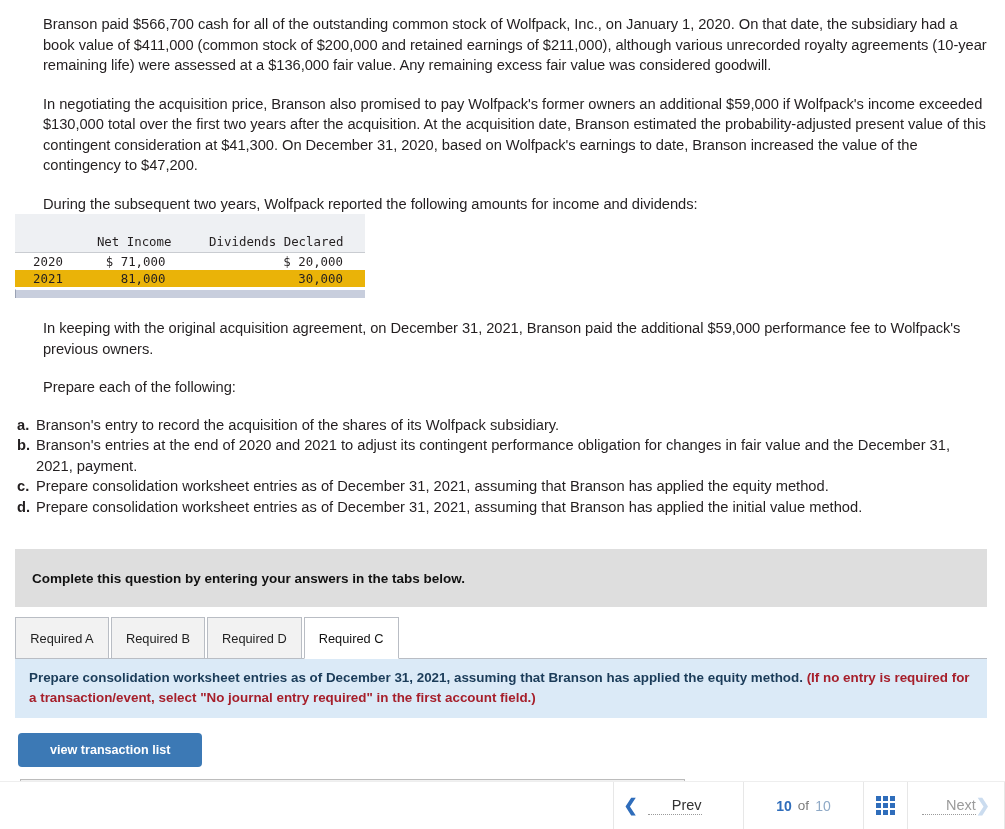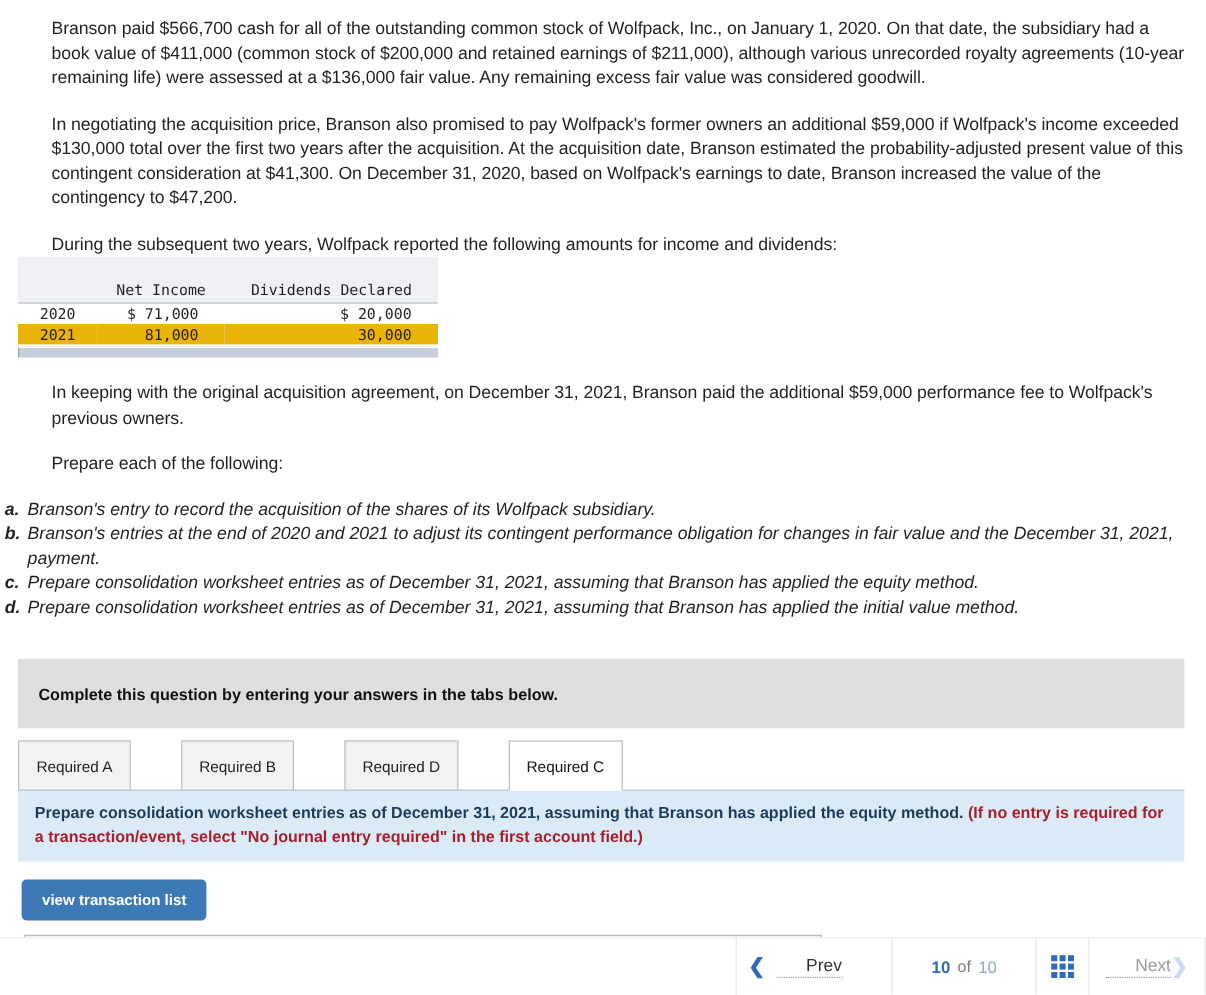--- a/index.html
+++ b/index.html
@@ -79,23 +79,22 @@
     height: 9px;
     background: #c8cedd;
     border-top: 1px solid #ffffff;
     border-left: 1px solid #9aa2b4;
     margin-top: 2px;
   }
 
   
   .req-list {
     margin: 0;
-    padding: 0 18px 0 4px;
+    padding: 0 18px 0 17px;
     list-style: none;
-    font-style: italic;
   }
   .req-item {
     font-size: 14.7px;
     line-height: 20.5px;
     padding-left: 19px;
     text-indent: -19px;
     margin: 0;
   }
   .req-item .mk {
     font-weight: bold;
@@ -119,21 +118,20 @@
     color: #111111;
   }
 
   
   .tabstrip {
     margin: 10px 18px 0 15px;
     position: relative;
     height: 42px;
     display: flex;
     align-items: center;
-    gap: 40px;
   }
   .tabstrip::after {
     content: "";
     position: absolute;
     left: 0; right: 0; bottom: 0;
     height: 1px;
     background: #b9bdc4;
     z-index: 0;
   }
   .tab {
@@ -182,21 +180,21 @@
     margin: 15px 0 0 18px;
   }
   .btn-primary {
     display: inline-block;
     background: #3c79b5;
     color: #ffffff;
     font-size: 12.6px;
     font-weight: bold;
     border: none;
     border-radius: 4px;
-    padding: 10px 17px;
+    padding: 10px 32px;
     cursor: pointer;
     font-family: "Liberation Sans", sans-serif;
   }
 
   
   .answer-grid {
     margin: 12px 0 0 20px;
     width: 665px;
     height: 24px;
     background: #f1f1f1;

